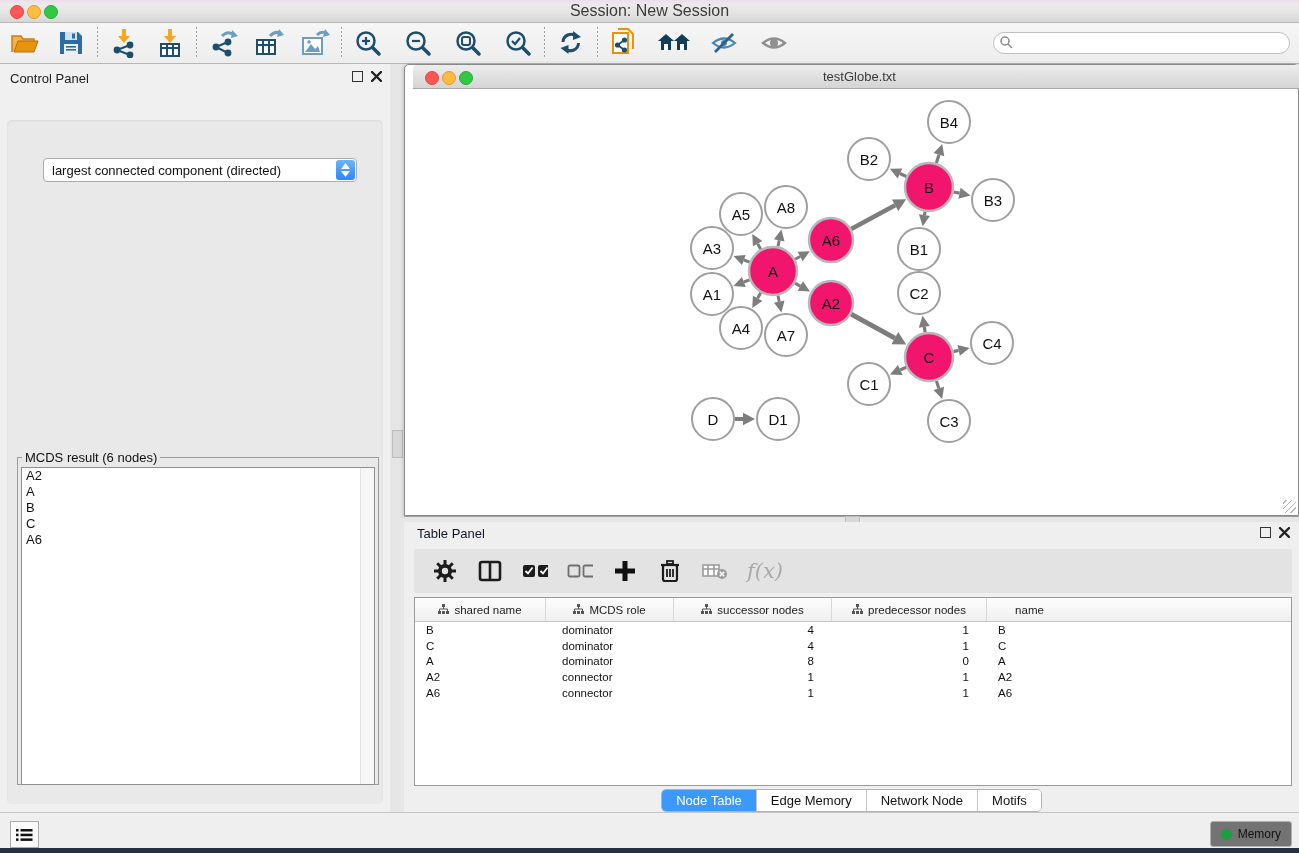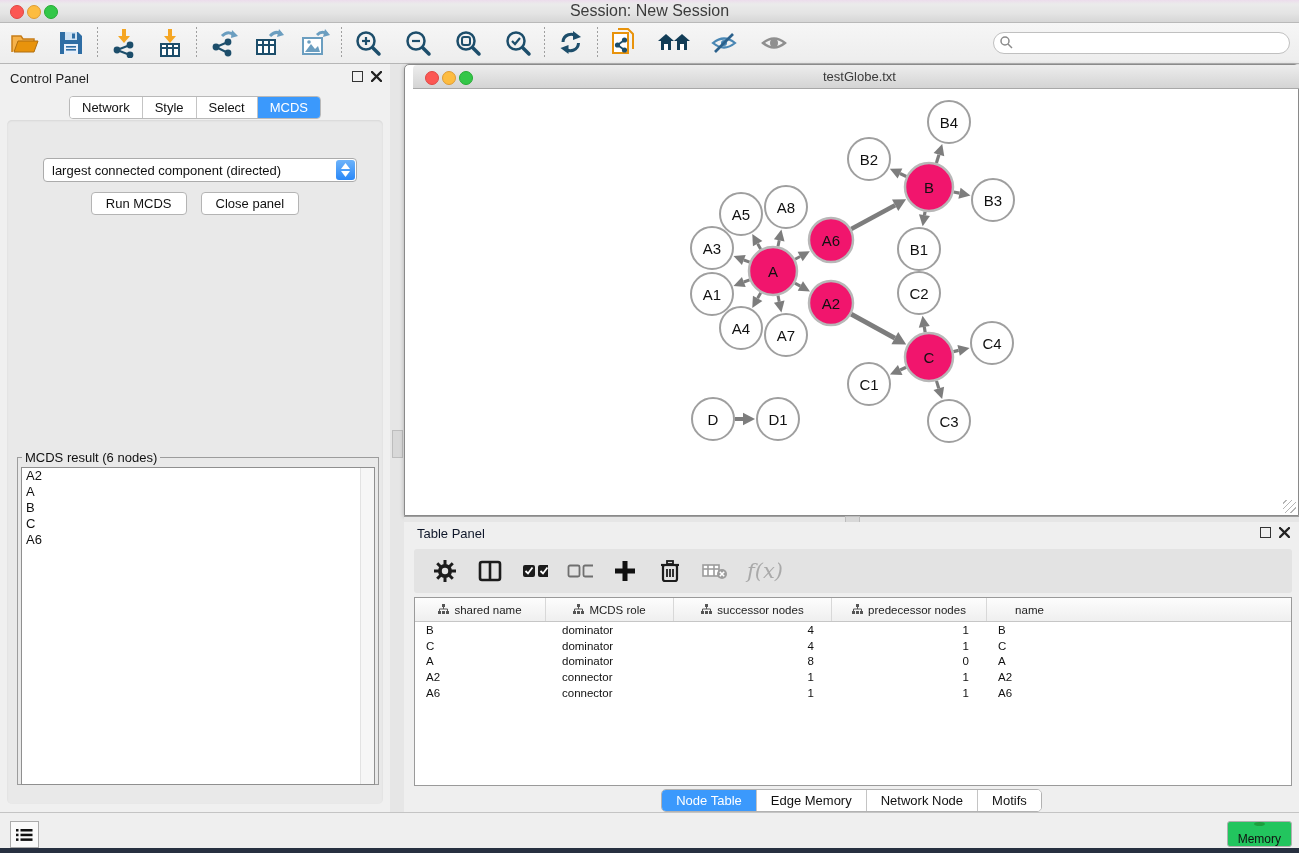--- a/index.html
+++ b/index.html
@@ -97,22 +97,22 @@
   .tp-tabs{position:absolute;left:0;right:0;top:267px;display:flex;justify-content:center;}
   .tp-tabbar{display:flex;border:1px solid #b2b2b2;border-radius:5px;overflow:hidden;background:#fff;}
   .tp-tab{padding:3px 14px;font-size:13px;color:#111;border-right:1px solid #c4c4c4;background:#fff;}
   .tp-tab:last-child{border-right:none;}
   .tp-tab.active{background:#3b99fc;color:#fff;}
 
   
   #status-bar{left:0;top:812px;width:1299px;height:36px;background:#efefef;border-top:1px solid #c4c4c4;}
   .list-btn{position:absolute;left:10px;top:8px;width:27px;height:25px;background:#fafafa;border:1px solid #ababab;
     display:flex;align-items:center;justify-content:center;}
-  .mem-btn{position:absolute;right:7px;top:8px;height:24px;background:#22c55e;border:1px solid #b0b0b0;border-radius:3px;
-    display:flex;align-items:center;gap:6px;padding:0 10px;flex-direction:column;}
+  .mem-btn{position:absolute;right:7px;top:8px;height:24px;background:#737373;border:1px solid #b0b0b0;border-radius:3px;
+    display:flex;align-items:center;gap:6px;padding:0 10px;}
   .mem-dot{width:11px;height:11px;border-radius:50%;}
   .mem-label{font-size:12px;color:#111;}
   #desktop-strip{left:0;top:848px;width:1299px;height:5px;background:#273040;}
 </style>
 </head>
 <body>
 
 <div id="titlebar" class="abs">
   <div class="tl red abs" style="left:10px"></div>
   <div class="tl yel abs" style="left:27px"></div>
@@ -293,41 +293,31 @@
   <div class="cp-header">
     <span class="cp-title">Control Panel</span>
     <span class="panel-btns">
       <span class="float-ic"></span>
       <svg width="11" height="11">
           <line x1="1" y1="1" x2="10" y2="10" stroke="#222" stroke-width="2.4" stroke-linecap="round"></line>
           <line x1="10" y1="1" x2="1" y2="10" stroke="#222" stroke-width="2.4" stroke-linecap="round"></line>
         </svg>
     </span>
   </div>
-  <div class="cp-tabs">
-      <div class="cp-tab">Network</div>
-      <div class="cp-tab">Style</div>
-      <div class="cp-tab">Select</div>
-      <div class="cp-tab active">MCDS</div>
-    </div>
   <div class="cp-content">
     <div class="combo">
       <span class="combo-val">largest connected component (directed)</span>
       <span class="combo-step">
         <svg width="9" height="6">
             <polygon points="4.5,0 9,6 0,6" fill="#fff"></polygon>
           </svg>
         <svg width="9" height="6" style="margin-top:2px">
             <polygon points="0,0 9,0 4.5,6" fill="#fff"></polygon>
           </svg>
       </span>
-    </div>
-    <div class="btn-row">
-      <button class="mac-btn">Run MCDS</button>
-      <button class="mac-btn">Close panel</button>
     </div>
     <fieldset class="mcds">
       <legend>MCDS result (6 nodes)</legend>
       <div class="mcds-list">
         <div>
             <div class="mcds-item">A2</div>
             <div class="mcds-item">A</div>
             <div class="mcds-item">B</div>
             <div class="mcds-item">C</div>
             <div class="mcds-item">A6</div>

